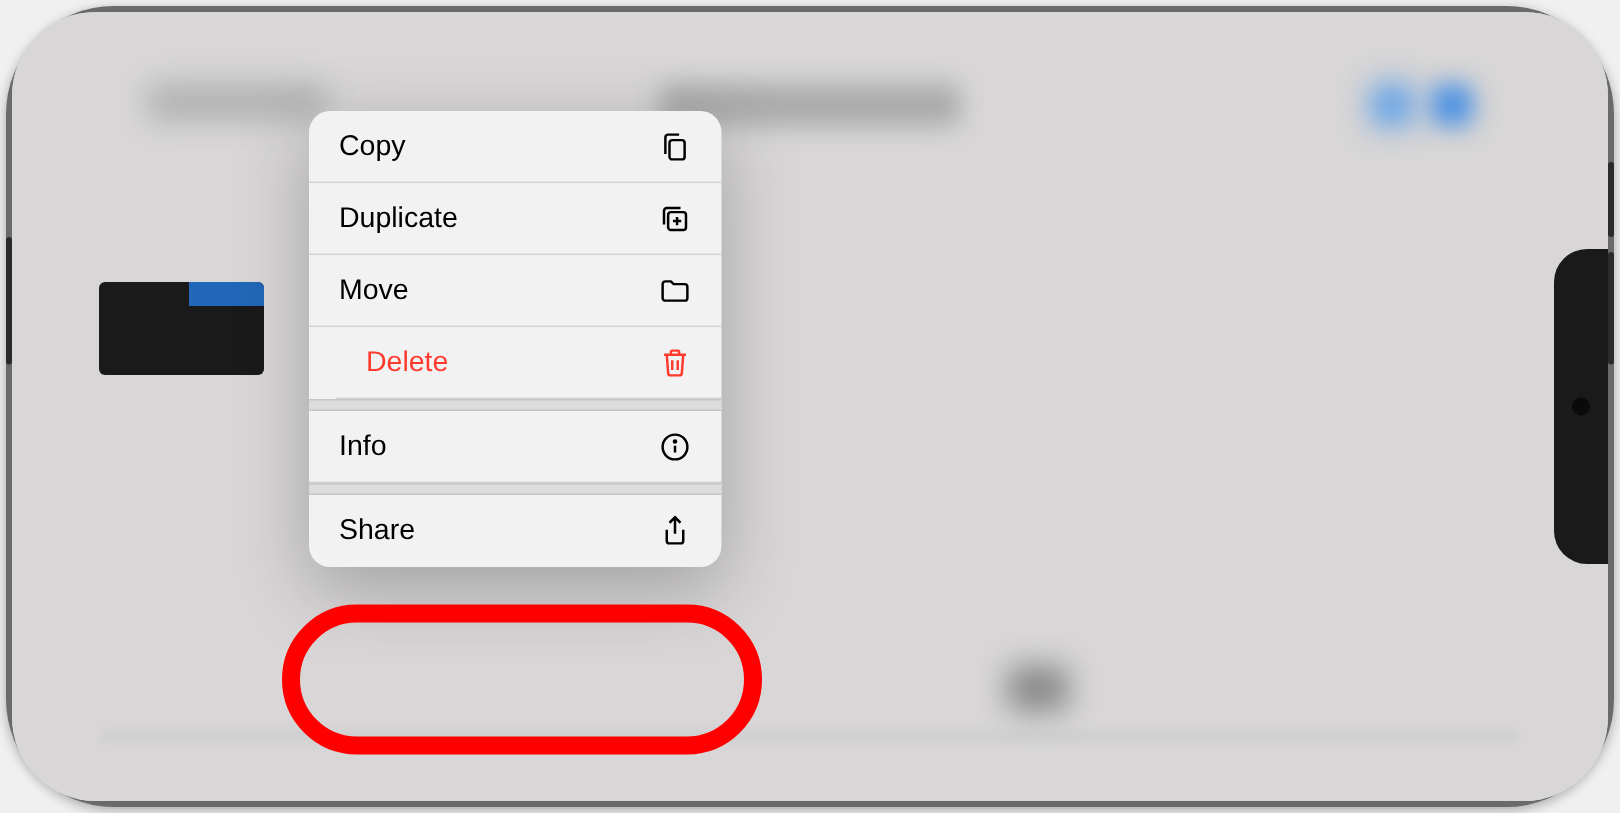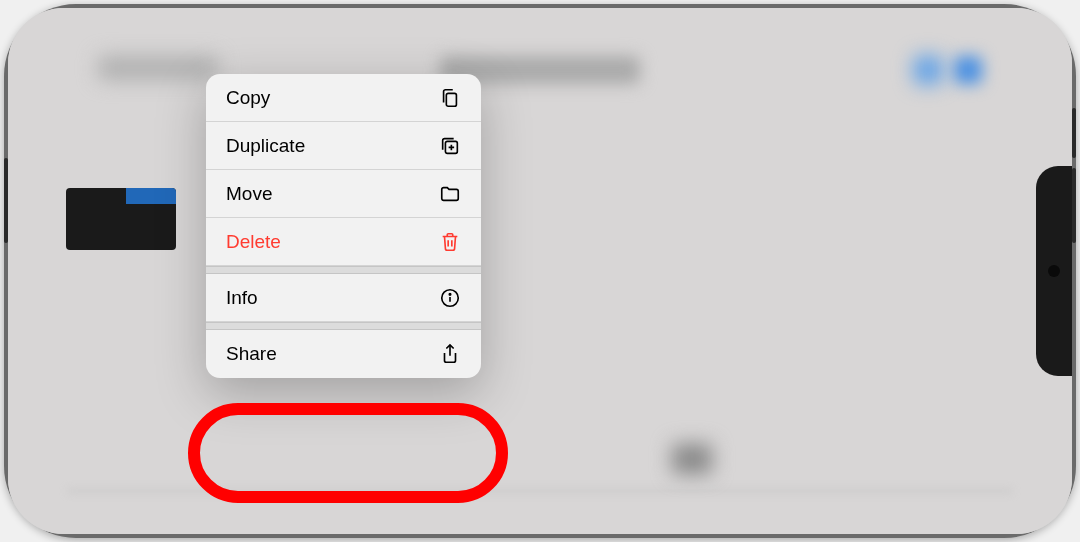--- a/index.html
+++ b/index.html
@@ -219,20 +219,21 @@
       padding: 0 20px;
       height: 48px;
       font-size: 19px;
       color: #000;
       cursor: pointer;
       border-bottom: 0.5px solid rgba(0,0,0,0.12);
     }
     
     .menu-item.destructive {
       color: #ff3b30;
+      margin-left: 18px;
     }
     
     .menu-separator {
       height: 8px;
       background: #dcdcdc;
       border-top: 0.5px solid rgba(0,0,0,0.1);
       border-bottom: 0.5px solid rgba(0,0,0,0.1);
     }
     
     .menu-item:last-child {

